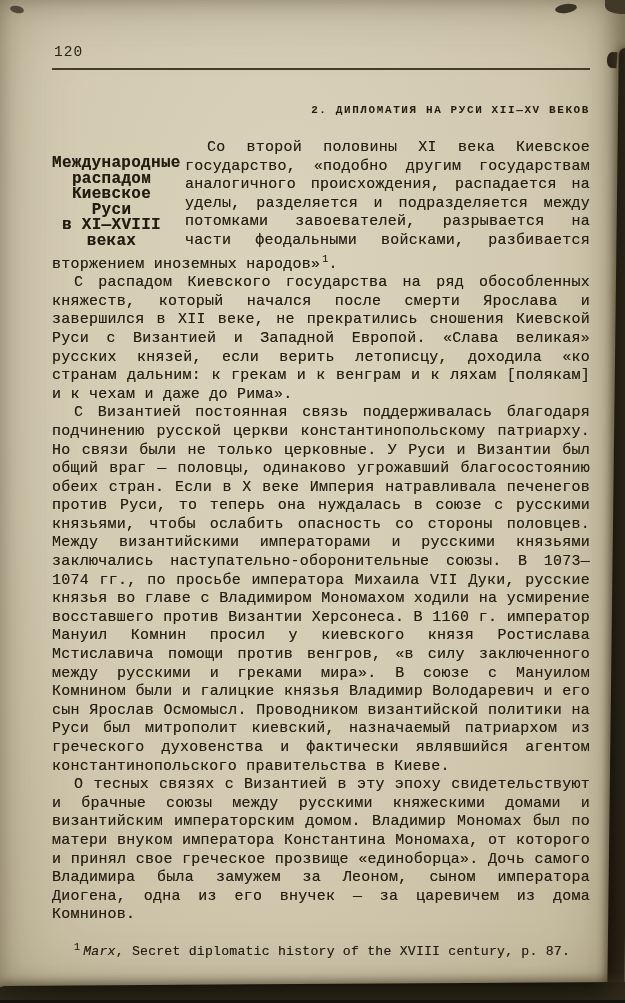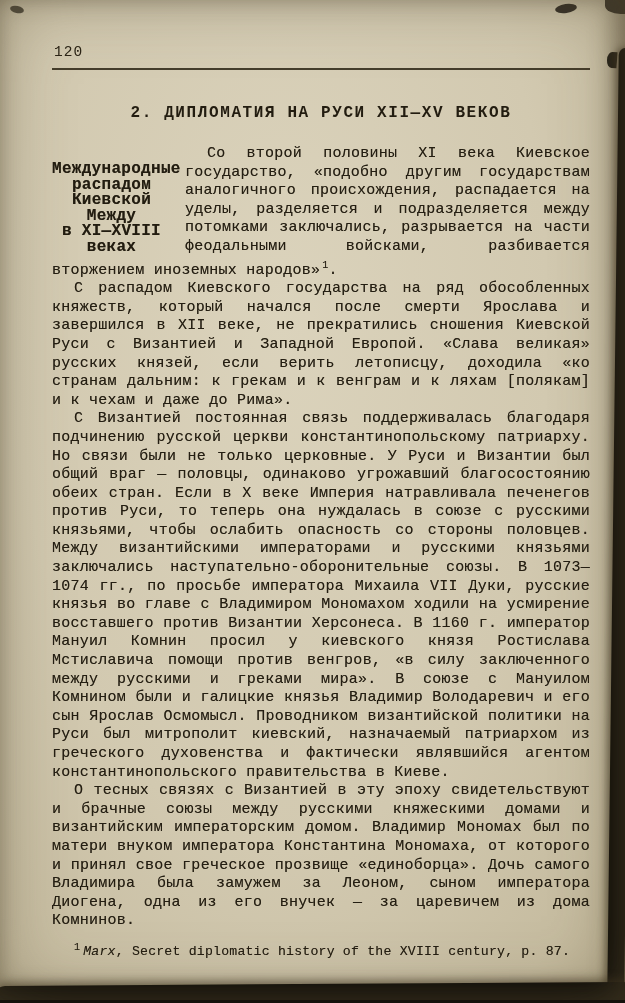--- a/index.html
+++ b/index.html
@@ -25,22 +25,22 @@
     position:absolute; left:2px; top:0;
     font-size:14.5px; letter-spacing:1px; color:#2a2315;
   }
   .running {
     display:block; text-align:center;
     font-size:12.5px; letter-spacing:3.5px; color:#2a2315;
   }
   .header-rule { margin-top:6px; height:2px; background:#2b2414; opacity:.85; }
 
   .section-title {
-    margin-top:34px; text-align:center;
-    font-size:16px; font-weight:bold; letter-spacing:1.6px; color:#221c10;
+    margin-top:34px; text-align:right;
+    font-size:11px; font-weight:bold; letter-spacing:1.6px; color:#221c10;
   }
 
   .bodytext { margin-top:23px; }
   .para {
     font-size:15px; line-height:18.6px; text-align:justify;
     text-indent:22px; letter-spacing:.25px; color:#241e12;
     text-shadow: 0 0 .5px rgba(36,30,18,.55);
   }
 
   
@@ -105,23 +105,23 @@
     <div class="header-rule"></div>
 
     <h2 class="section-title">2. ДИПЛОМАТИЯ НА РУСИ XII—XV ВЕКОВ</h2>
 
     <div class="bodytext">
 
       <p class="para">
         <span class="margin-note">
           <span>Международные</span>
           <span>распадом</span>
-          <span>Киевской Между</span>
+          <span>Киевское Руси</span>
           <span>в XI—XVIII веках</span>
-        </span><span>Со второй половины XI века Киевское государство, «подобно другим государствам аналогичного происхождения, распадается на уделы, разделяется и подразделяется между потомками заключались, разрывается на части феодальными войсками, разбивается вторжением иноземных народов»</span><sup class="fnref">1</sup><span>.</span>
+        </span><span>Со второй половины XI века Киевское государство, «подобно другим государствам аналогичного происхождения, распадается на уделы, разделяется и подразделяется между потомками завоевателей, разрывается на части феодальными войсками, разбивается вторжением иноземных народов»</span><sup class="fnref">1</sup><span>.</span>
       </p>
 
       <p class="para">С распадом Киевского государства на ряд обособленных княжеств, который начался после смерти Ярослава и завершился в XII веке, не прекратились сношения Киевской Руси с Византией и Западной Европой. «Слава великая» русских князей, если верить летописцу, доходила «ко странам дальним: к грекам и к венграм и к ляхам [полякам] и к чехам и даже до Рима».</p>
       <p class="para">С Византией постоянная связь поддерживалась благодаря подчинению русской церкви константинопольскому патриарху. Но связи были не только церковные. У Руси и Византии был общий враг — половцы, одинаково угрожавший благосостоянию обеих стран. Если в X веке Империя натравливала печенегов против Руси, то теперь она нуждалась в союзе с русскими князьями, чтобы ослабить опасность со стороны половцев. Между византийскими императорами и русскими князьями заключались наступательно-оборонительные союзы. В 1073—1074 гг., по просьбе императора Михаила VII Дуки, русские князья во главе с Владимиром Мономахом ходили на усмирение восставшего против Византии Херсонеса. В 1160 г. император Мануил Комнин просил у киевского князя Ростислава Мстиславича помощи против венгров, «в силу заключенного между русскими и греками мира». В союзе с Мануилом Комнином были и галицкие князья Владимир Володаревич и его сын Ярослав Осмомысл. Проводником византийской политики на Руси был митрополит киевский, назначаемый патриархом из греческого духовенства и фактически являвшийся агентом константинопольского правительства в Киеве.</p>
       <p class="para">О тесных связях с Византией в эту эпоху свидетельствуют и брачные союзы между русскими княжескими домами и византийским императорским домом. Владимир Мономах был по матери внуком императора Константина Мономаха, от которого и принял свое греческое прозвище «единоборца». Дочь самого Владимира была замужем за Леоном, сыном императора Диогена, одна из его внучек — за царевичем из дома Комнинов.</p>
 
     </div>
 
     <p class="footnote-block"><sup class="fnref">1</sup><span class="fn-author">Marx</span><span>, Secret diplomatic history of the XVIII century, p. 87.</span></p>
 

